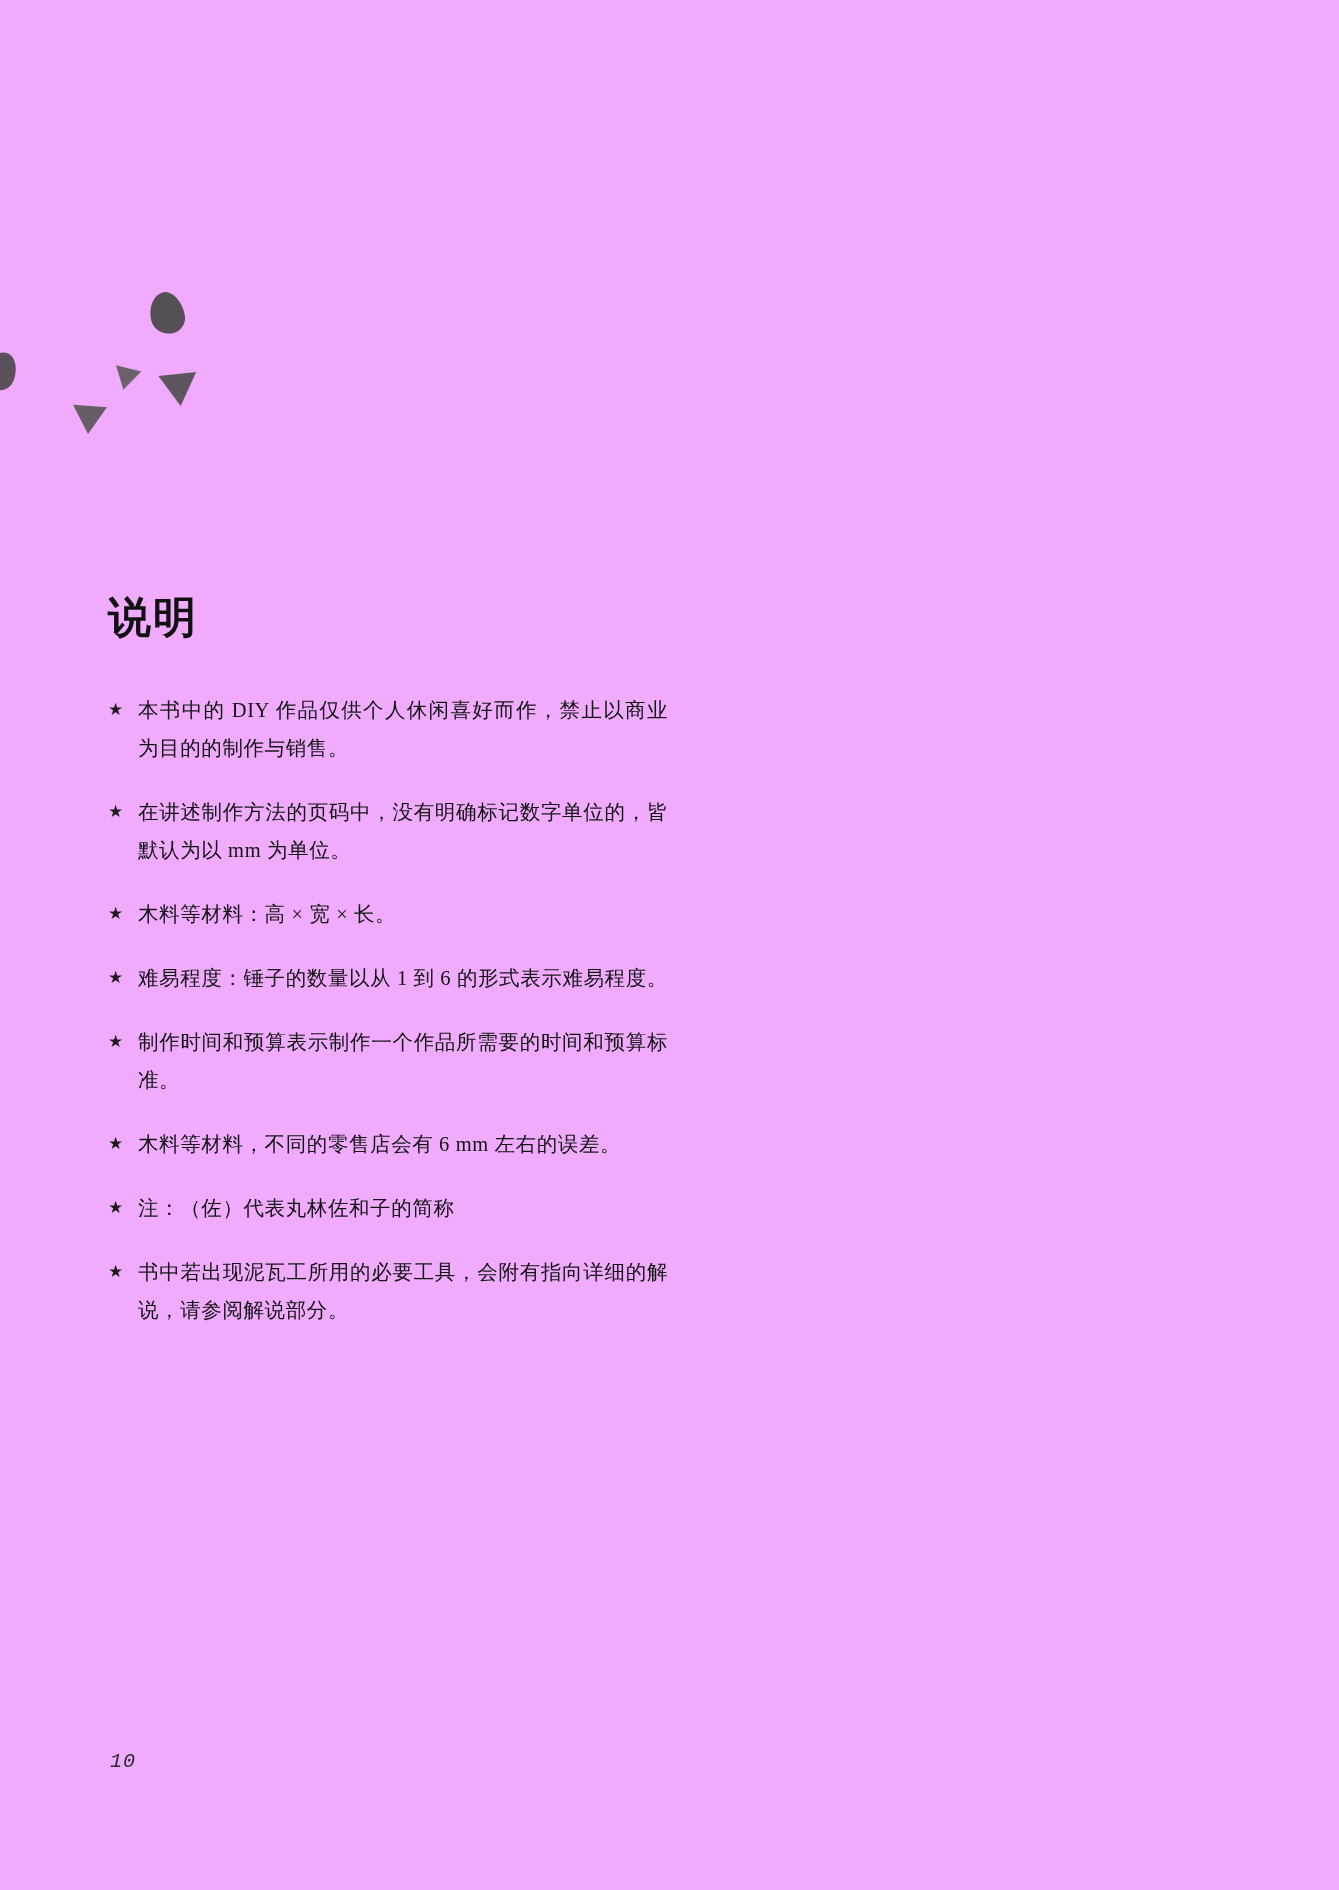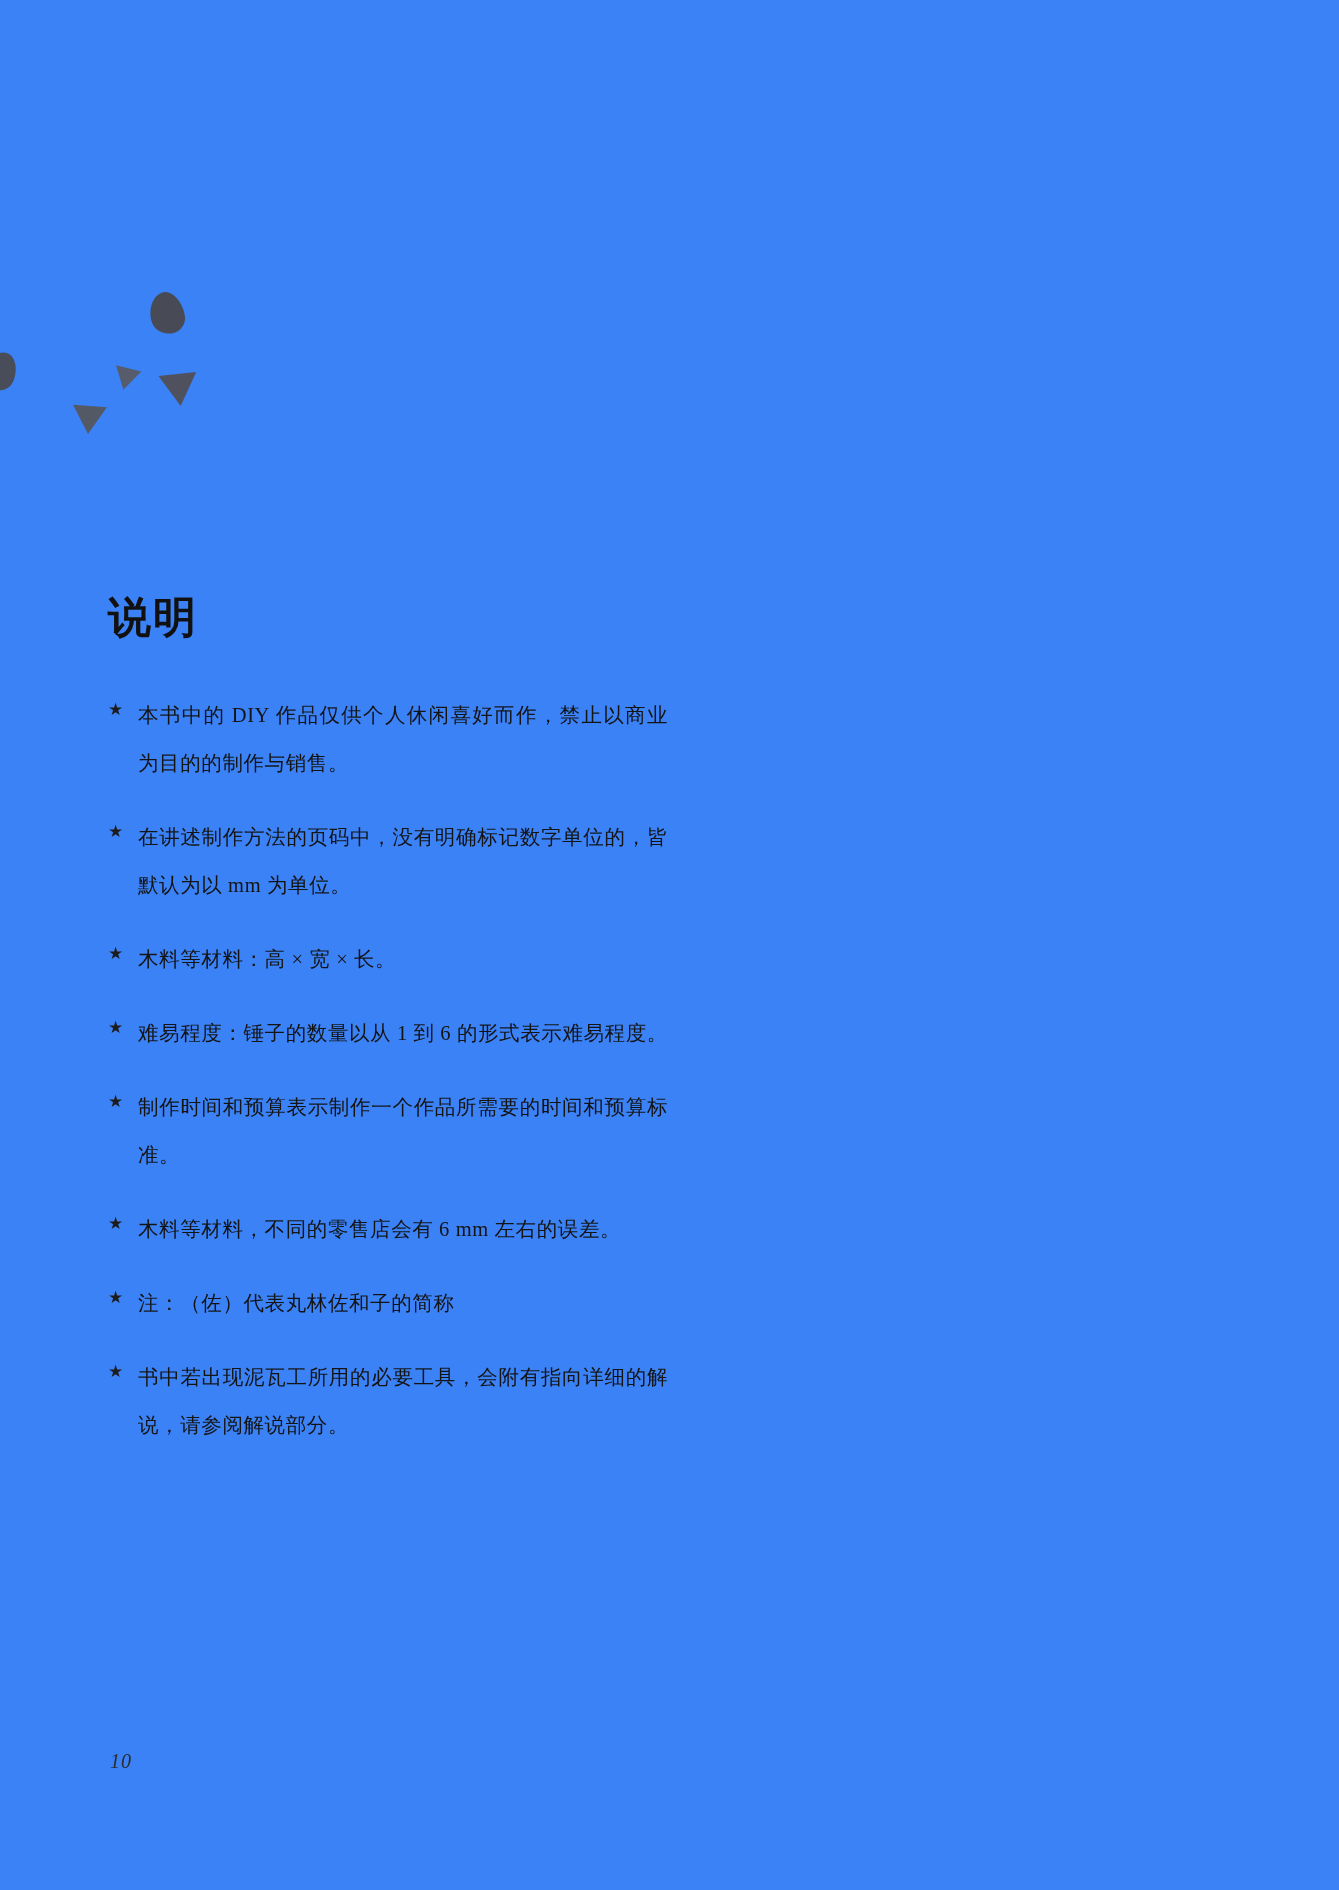--- a/index.html
+++ b/index.html
@@ -12,21 +12,21 @@
     height: 1890px;
     position: relative;
     font-family: "Liberation Serif", serif;
     color: #1a1a1a;
     overflow: hidden;
   }
 
   .page {
     position: absolute;
     inset: 0;
-    background: #3b82f6;
+    background: #f0abfc;
   }
 
   
   .speck-layer {
     position: absolute;
     left: 0;
     top: 270px;
     width: 400px;
     height: 220px;
     pointer-events: none;
@@ -123,37 +123,37 @@
     font-size: 17px;
     line-height: 38px;
     color: #1c1c1c;
     text-align: left;
   }
 
   .note-text {
     flex: 1 1 auto;
     font-family: "Liberation Serif", serif;
     font-size: 20.5px;
-    line-height: 48px;
+    line-height: 38px;
     color: #141414;
     letter-spacing: .6px;
     text-align: justify;
     text-justify: inter-ideograph;
   }
 
   .note-text .sub {
     display: block;
     padding-left: 34px;
   }
 
   .page-number {
     position: absolute;
     left: 110px;
     top: 1750px;
-    font-family: Liberation Serif, serif;
+    font-family: Liberation Mono, monospace;
     font-style: italic;
     font-size: 20px;
     color: #2b2b2b;
     letter-spacing: 1px;
   }
 </style>
 </head>
 <body>
 
 <div class="page">

